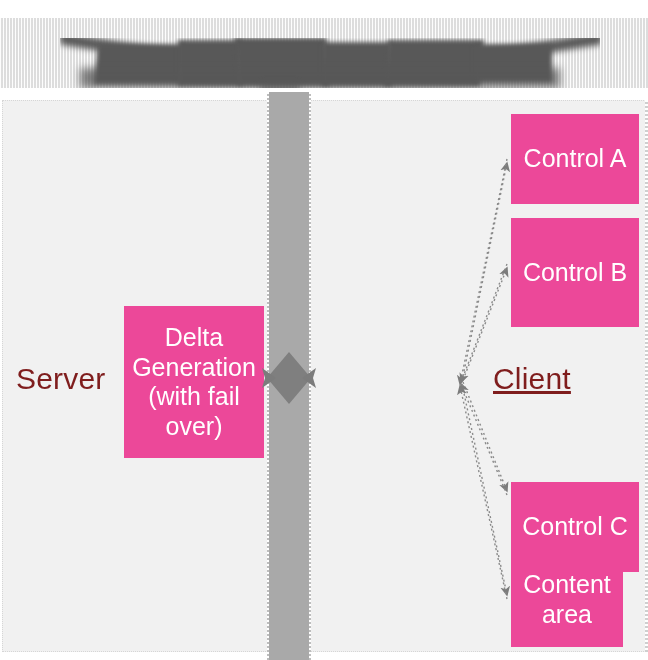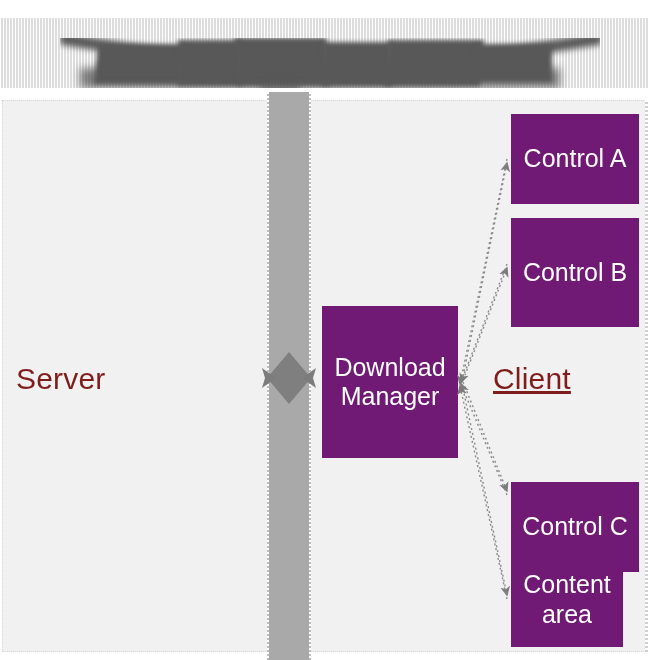--- a/index.html
+++ b/index.html
@@ -97,21 +97,21 @@
       #ffffff 0px, #ffffff 2px,
       #bdbdbd 2px, #bdbdbd 4px
     );
   }
   .divider-bar::before { left: 0; }
   .divider-bar::after  { right: 0; }
 
   
   .gbox {
     position: absolute;
-    background: #701a75;
+    background: #ec4899;
     color: #ffffff;
     display: flex;
     align-items: center;
     justify-content: center;
     text-align: center;
     line-height: 1.18;
     box-sizing: border-box;
     white-space: pre-line;
   }
   .gbox.b-delta      { left: 124px; top: 306px; width: 140px; height: 152px; font-size: 25px; }
@@ -176,22 +176,24 @@
   <div class="header-underline"></div>
 
   <div class="canvas"></div>
   <div class="right-strip"></div>
 
   <div class="divider-bar"></div>
 
   <div class="zone-label server">Server</div>
   <div class="zone-label client">Client</div>
 
-  <div class="gbox b-download">Download
-Manager</div>
+  <div class="gbox b-delta">Delta
+Generation
+(with fail
+over)</div>
   <div class="gbox b-ctrl-a">Control A</div>
   <div class="gbox b-ctrl-b">Control B</div>
   <div class="gbox b-ctrl-c">Control C</div>
   <div class="gbox b-content">Content
 area</div>
 
   <svg class="arrows" viewBox="0 0 648 660">
     <defs>
       <marker id="ah" markerWidth="11" markerHeight="11" refX="8.5" refY="5.5" orient="auto" markerUnits="userSpaceOnUse">
         <path d="M0,0.6 L10,5.5 L0,10.4 L2.6,5.5 Z" fill="#7c7c7c"></path>

